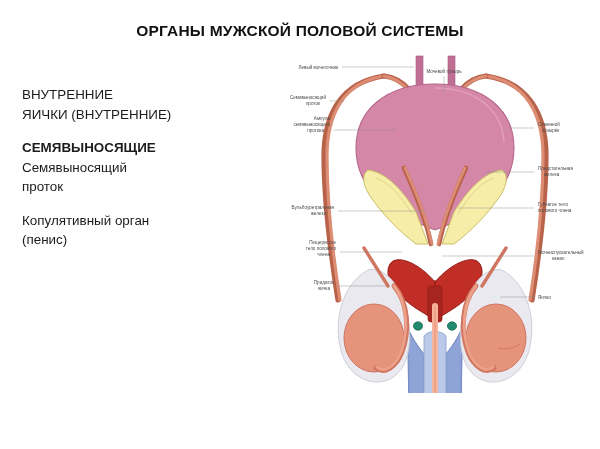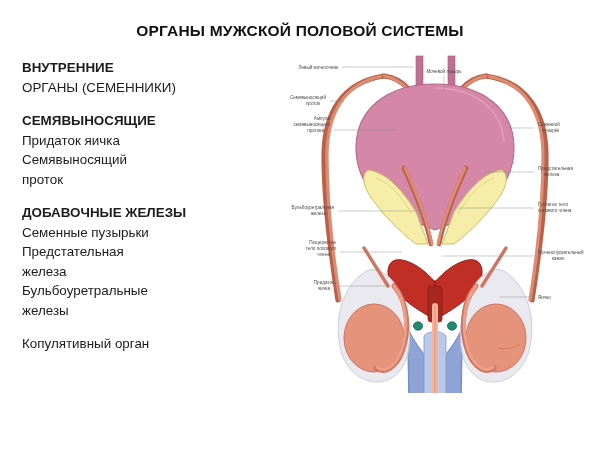--- a/index.html
+++ b/index.html
@@ -12,21 +12,21 @@
     position:absolute;left:0;top:22px;width:600px;text-align:center;
     font-size:15.5px;font-weight:bold;letter-spacing:.2px;color:#111;
   }
   
   #list-col{
     position:absolute;left:22px;top:58px;width:210px;
     font-size:13.4px;line-height:19.5px;color:#1c1c1c;
   }
   .sect{margin-bottom:14px;}
   .sect:last-child{margin-bottom:0;}
-  .sect-head{font-weight:bold;}
+  .sect-head{font-weight:normal;margin-top:27px;}
   .sect-line{font-weight:normal;}
   .head-reg{font-weight:bold;}
   
   #diagram{position:absolute;left:276px;top:48px;width:318px;height:345px;}
   #diagram svg{display:block;}
   .lbl{
     font-family:"Liberation Sans","DejaVu Sans",sans-serif;
     font-size:4.6px;fill:#4a4a4a;
   }
   .lbl-c{text-anchor:middle;}
@@ -36,41 +36,33 @@
 </style>
 </head>
 <body>
 
 <div id="page-title">ОРГАНЫ МУЖСКОЙ ПОЛОВОЙ СИСТЕМЫ</div>
 
 <div id="list-col">
 
   <div class="sect">
     <div class="sect-head">ВНУТРЕННИЕ</div>
-    <div class="sect-line">ОРГАНЫ (СЕМЕННИКИ)</div>
+    <div class="sect-line">ЯИЧКИ (ВНУТРЕННИЕ)</div>
   </div>
 
   <div class="sect">
     <div class="head-reg">СЕМЯВЫНОСЯЩИЕ</div>
-    <div class="sect-line">Придаток яичка</div>
     <div class="sect-line">Семявыносящий</div>
     <div class="sect-line">проток</div>
   </div>
 
-  <div class="sect">
-    <div class="head-reg">ДОБАВОЧНЫЕ ЖЕЛЕЗЫ</div>
-    <div class="sect-line">Семенные пузырьки</div>
-    <div class="sect-line">Предстательная</div>
-    <div class="sect-line">железа</div>
-    <div class="sect-line">Бульбоуретральные</div>
-    <div class="sect-line">железы</div>
-  </div>
 
   <div class="sect">
     <div class="sect-line">Копулятивный орган</div>
+    <div class="sect-line">(пенис)</div>
   </div>
 
 </div>
 
 <div id="diagram">
 <svg viewBox="0 0 318 345" width="318" height="345" xmlns="http://www.w3.org/2000/svg">
 
   <g>
     <path d="M108 28 C 66 34, 48 66, 48 108 C 48 160, 56 214, 62 252" stroke="#b9624a" stroke-width="5.2" fill="none" stroke-linecap="round"></path>
     <path d="M108 28 C 68 34, 51 66, 51 108 C 51 160, 58 214, 64 252" stroke="#dd8d74" stroke-width="3.2" fill="none" stroke-linecap="round"></path>

